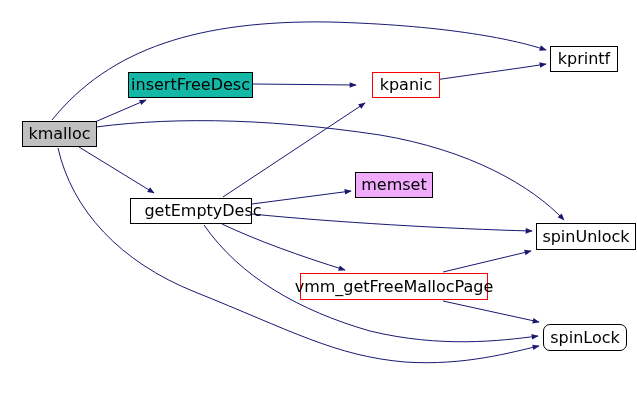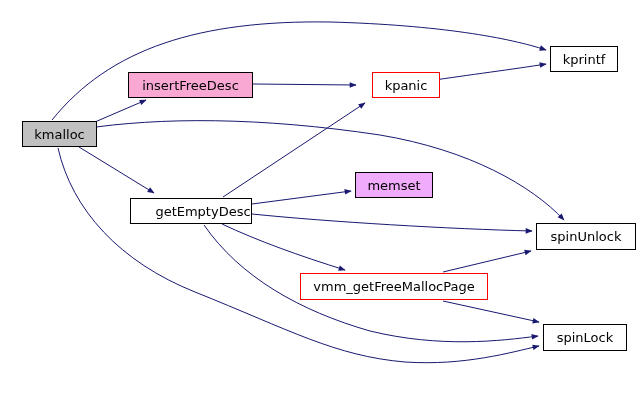--- a/index.html
+++ b/index.html
@@ -25,21 +25,21 @@
   .edges-layer path.edge {
     fill: none;
     stroke-width: 1;
   }
   .node {
     position: absolute;
     box-sizing: border-box;
     border: 1px solid #000000;
     background: #ffffff;
     color: #000000;
-    font-size: 13px;
+    font-size: 16px;
     line-height: 1;
     display: flex;
     align-items: center;
     justify-content: center;
     white-space: nowrap;
     cursor: pointer;
   }
   .node.current {
     cursor: default;
     margin-left: 16px;
@@ -67,22 +67,22 @@
         <path class="edge" d="M 252 204 L 351 191" stroke="#191970" marker-end="url(#arrowhead)"></path>
         <path class="edge" d="M 252 214 C 330 222 450 229 532 231" stroke="#191970" marker-end="url(#arrowhead)"></path>
         <path class="edge" d="M 222 224 C 258 241 300 256 345 270" stroke="#191970" marker-end="url(#arrowhead)"></path>
         <path class="edge" d="M 204 225 C 240 277 300 311 370 331 C 440 348 500 341 538 336" stroke="#191970" marker-end="url(#arrowhead)"></path>
         <path class="edge" d="M 443 272 L 531 251" stroke="#191970" marker-end="url(#arrowhead)"></path>
         <path class="edge" d="M 443 301 L 539 322" stroke="#191970" marker-end="url(#arrowhead)"></path>
       </g>
   </svg>
   <div id="nodes-group">
       <div class="node current" style="left: 6px; top: 121px; width: 75px; height: 26px; background: rgb(192, 192, 192); border-color: rgb(0, 0, 0);">kmalloc</div>
-      <div class="node" style="left: 128px; top: 72px; width: 125px; height: 26px; background: #f9a8d4; border-color: rgb(0, 0, 0);">insertFreeDesc</div>
+      <div class="node" style="left: 128px; top: 72px; width: 125px; height: 26px; background: #14b8a6; border-color: rgb(0, 0, 0);">insertFreeDesc</div>
       <div class="node" style="left: 360px; top: 72px; width: 68px; height: 26px; background: rgb(255, 255, 255); border-color: rgb(255, 0, 0); margin-left: 12px;">kpanic</div>
       <div class="node" style="left: 550px; top: 46px; width: 68px; height: 26px; background: rgb(255, 255, 255); border-color: rgb(0, 0, 0);">kprintf</div>
       <div class="node" style="left: 355px; top: 172px; width: 78px; height: 26px; background: #f0abfc; border-color: rgb(0, 0, 0);">memset</div>
       <div class="node" style="left: 130px; top: 198px; width: 122px; height: 26px; background: rgb(255, 255, 255); border-color: rgb(0, 0, 0); padding-left: 24px;">getEmptyDesc</div>
       <div class="node" style="left: 536px; top: 223px; width: 100px; height: 27px; background: rgb(255, 255, 255); border-color: rgb(0, 0, 0);">spinUnlock</div>
       <div class="node" style="left: 300px; top: 273px; width: 188px; height: 27px; background: rgb(255, 255, 255); border-color: rgb(255, 0, 0);">vmm_getFreeMallocPage</div>
-      <div class="node" style="left: 543px; top: 324px; width: 84px; height: 27px; background: rgb(255, 255, 255); border-color: rgb(0, 0, 0);">spinLock</div>
+      <div class="node" style="left: 543px; top: 324px; width: 84px; height: 27px; background: rgb(255, 255, 255); border-color: rgb(0, 0, 0); border-radius: 7px;">spinLock</div>
     </div>
 </div>
 
 </body></html>

